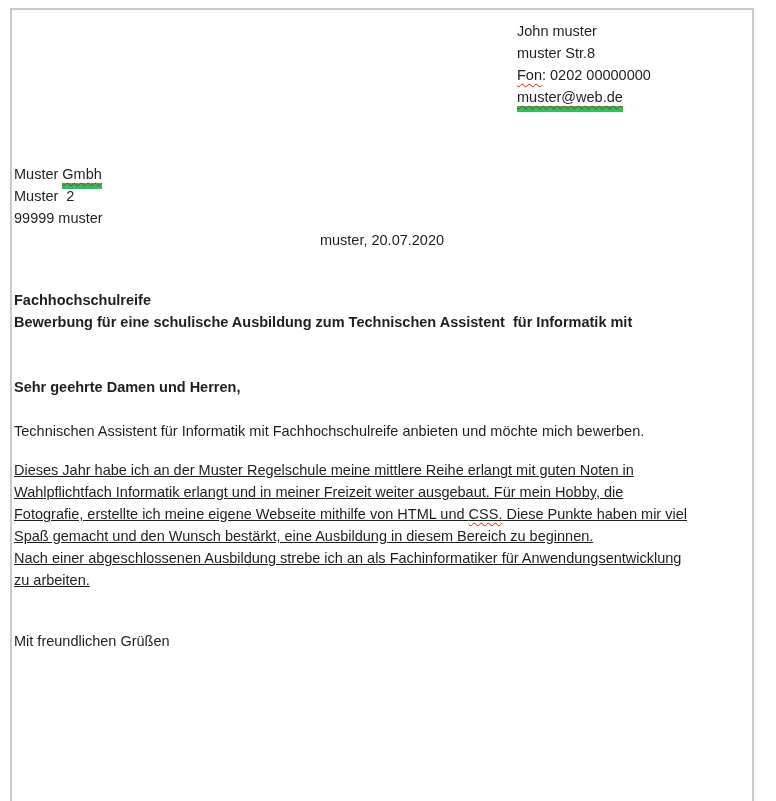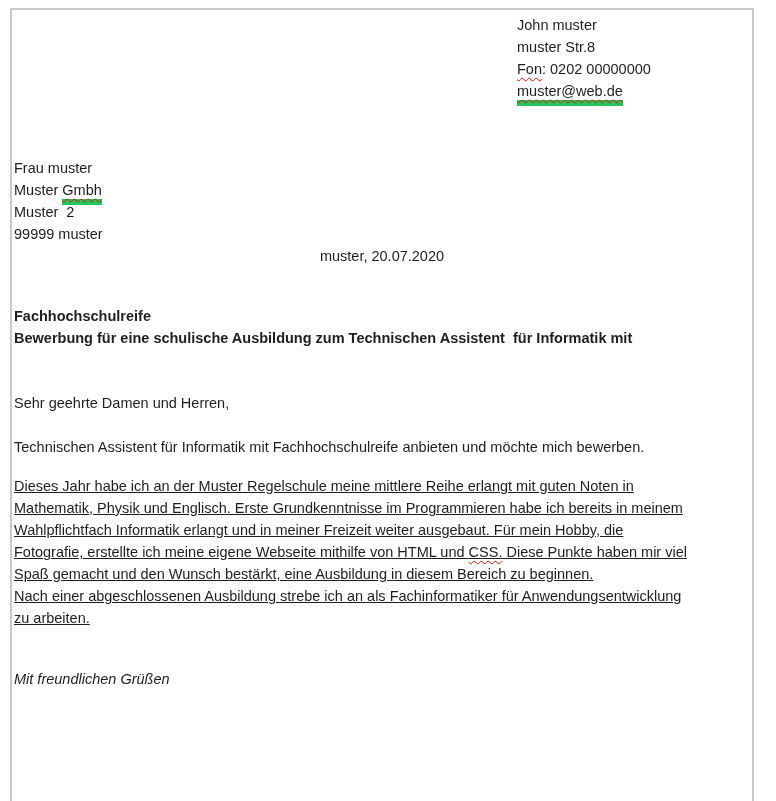--- a/index.html
+++ b/index.html
@@ -13,79 +13,77 @@
     line-height: 22px;
     color: #1f1f1f;
   }
   .page {
     position: absolute;
     left: 10px; top: 8px;
     width: 744px; height: 793px;
     border: 2px solid #c9c9c9;
     border-bottom: none;
     box-sizing: border-box;
-    padding: 4px 2px;
+    padding: 10px 2px;
     background: #ffffff;
   }
   .ln { white-space: pre; }
   
   .sq {
     text-decoration-line: underline;
     text-decoration-style: wavy;
     text-decoration-color: #e01400;
     text-decoration-thickness: 1px;
     text-underline-offset: 3px;
   }
   
   .u { border-bottom: 6px solid #22c55e; padding-bottom: 1px; }
 
   .sender    { margin: 0 0 0 503px; }
   .recipient { margin-top: 55px; }
   .dateline  { text-align: center; }
   .subject   { margin-top: 38px; font-weight: 700; }
-  .salutation{ margin-top: 43px; }
+  .salutation{ margin-top: 43px; font-weight: bold; }
   .para1     { margin-top: 22px; }
   .para2     { margin-top: 17px; text-decoration: underline; }
-  .closing   { margin-top: 39px; font-style: italic; }
+  .closing   { margin-top: 39px; }
 </style>
 </head>
 <body>
 
 <div class="page">
 
   <div class="sender">
     <div class="ln">John muster</div>
     <div class="ln">muster Str.8</div>
     <div class="ln"><span class="sq">Fon</span><span>: 0202 00000000</span></div>
     <div class="ln"><span class="u"><span class="sq">muster@web.de</span></span></div>
   </div>
 
   <div class="recipient">
-    <div class="ln">Frau muster</div>
     <div class="ln"><span>Muster </span><span class="u"><span class="sq">Gmbh</span></span></div>
     <div class="ln">Muster  2</div>
     <div class="ln">99999 muster</div>
   </div>
 
   <div class="dateline ln">muster, 20.07.2020</div>
 
   <div class="subject">
     <div class="ln">Fachhochschulreife</div>
     <div class="ln">Bewerbung für eine schulische Ausbildung zum Technischen Assistent  für Informatik mit</div>
   </div>
 
   <div class="salutation ln">Sehr geehrte Damen und Herren,</div>
 
   <div class="para1">
     <div class="ln">Technischen Assistent für Informatik mit Fachhochschulreife anbieten und möchte mich bewerben.</div>
   </div>
 
   <div class="para2">
     <div class="ln">Dieses Jahr habe ich an der Muster Regelschule meine mittlere Reihe erlangt mit guten Noten in</div>
-    <div class="ln">Mathematik, Physik und Englisch. Erste Grundkenntnisse im Programmieren habe ich bereits in meinem</div>
     <div class="ln">Wahlpflichtfach Informatik erlangt und in meiner Freizeit weiter ausgebaut. Für mein Hobby, die</div>
     <div class="ln"><span>Fotografie, erstellte ich meine eigene Webseite mithilfe von HTML und </span><span class="sq">CSS.</span><span> Diese Punkte haben mir viel</span></div>
     <div class="ln">Spaß gemacht und den Wunsch bestärkt, eine Ausbildung in diesem Bereich zu beginnen.</div>
     <div class="ln">Nach einer abgeschlossenen Ausbildung strebe ich an als Fachinformatiker für Anwendungsentwicklung</div>
     <div class="ln">zu arbeiten.</div>
   </div>
 
   <div class="closing ln">Mit freundlichen Grüßen</div>
 
 </div>

